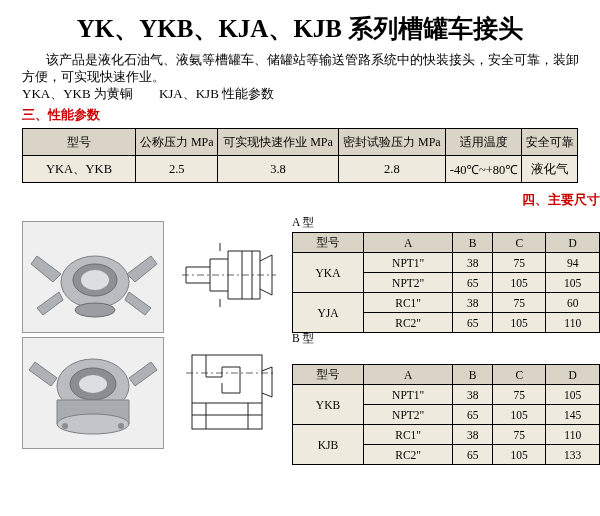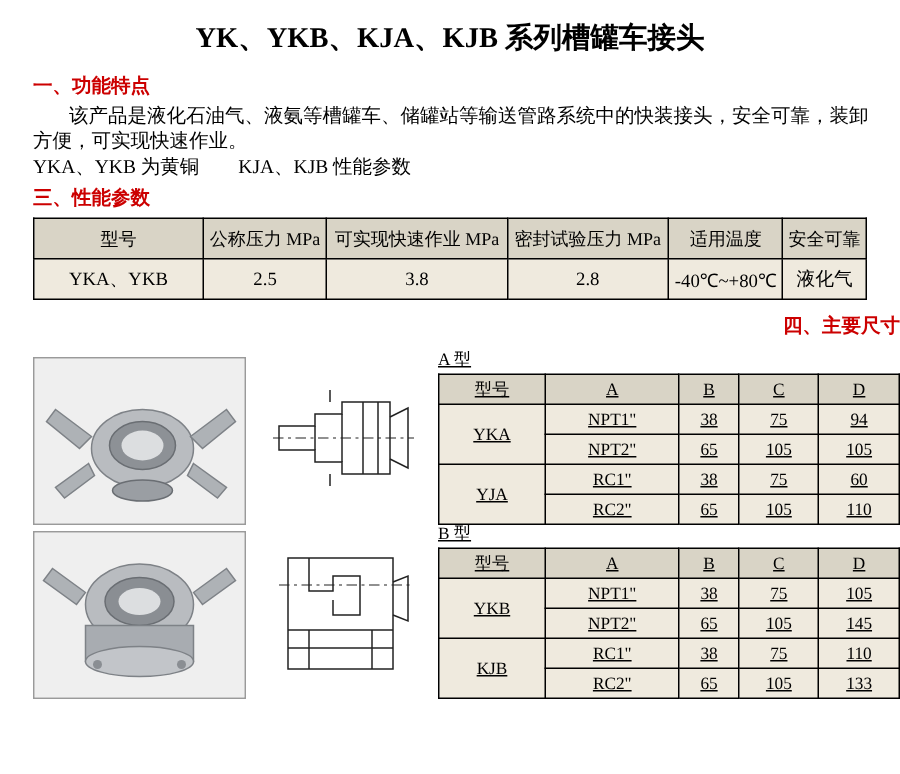--- a/index.html
+++ b/index.html
@@ -15,21 +15,21 @@
     overflow: hidden;
     position: relative;
   }
   .page {
     position: relative;
     width: 600px;
     height: 516px;
   }
   .title {
     text-align: center;
-    font-size: 19px;
+    font-size: 25px;
     font-weight: bold;
     letter-spacing: 0px;
     padding-top: 12px;
     padding-bottom: 6px;
     font-family: "Liberation Serif", serif;
   }
   .section-head {
     color: #cc0000;
     font-weight: bold;
     font-size: 13px;
@@ -117,31 +117,29 @@
     background: #d9d4c6;
   }
   table.dim tbody td {
     background: #efeade;
   }
   table.dim td.model {
     width: 66px;
   }
   .dimtable-wrap {
     position: absolute;
-    text-decoration: underline;
   }
 </style>
 </head>
 <body>
 
 <div class="page">
 
   <div class="title">YK、YKB、KJA、KJB 系列槽罐车接头</div>
 
-  <div class="section-head">一、功能特点</div>
   <div class="para">该产品是液化石油气、液氨等槽罐车、储罐站等输送管路系统中的快装接头，安全可靠，装卸方便，可实现快速作业。</div>
 
   <div class="matline">
     <span>YKA、YKB 为黄铜</span><span class="gap"></span><span>KJA、KJB 性能参数</span>
   </div>
 
   <div class="section-head">三、性能参数</div>
 
   <table class="perf">
     <thead>
@@ -272,21 +270,21 @@
           <line x1="16" y1="78" x2="86" y2="78"></line>
           <line x1="30" y1="66" x2="30" y2="92"></line>
           <line x1="72" y1="66" x2="72" y2="92"></line>
           <path d="M86 34 L96 30 L96 60 L86 56"></path>
           <line x1="10" y1="36" x2="100" y2="36" stroke-dasharray="7,3,2,3" stroke-width="0.7"></line>
         </g>
       </svg>
     </div>
 
     <div class="dimtable-wrap" style="left:292px; top:116px;">
-      <div class="label-type" style="position:relative; left:0; top:0; margin-bottom:2px;">B 型</div>
+      <div class="label-type" style="position:relative; left:0; top:0; margin-bottom:18px;">B 型</div>
       <table class="dim">
         <thead>
           <tr>
             <td class="model">型号</td>
             <td>A</td>
             <td>B</td>
             <td>C</td>
             <td>D</td>
           </tr>
         </thead>

